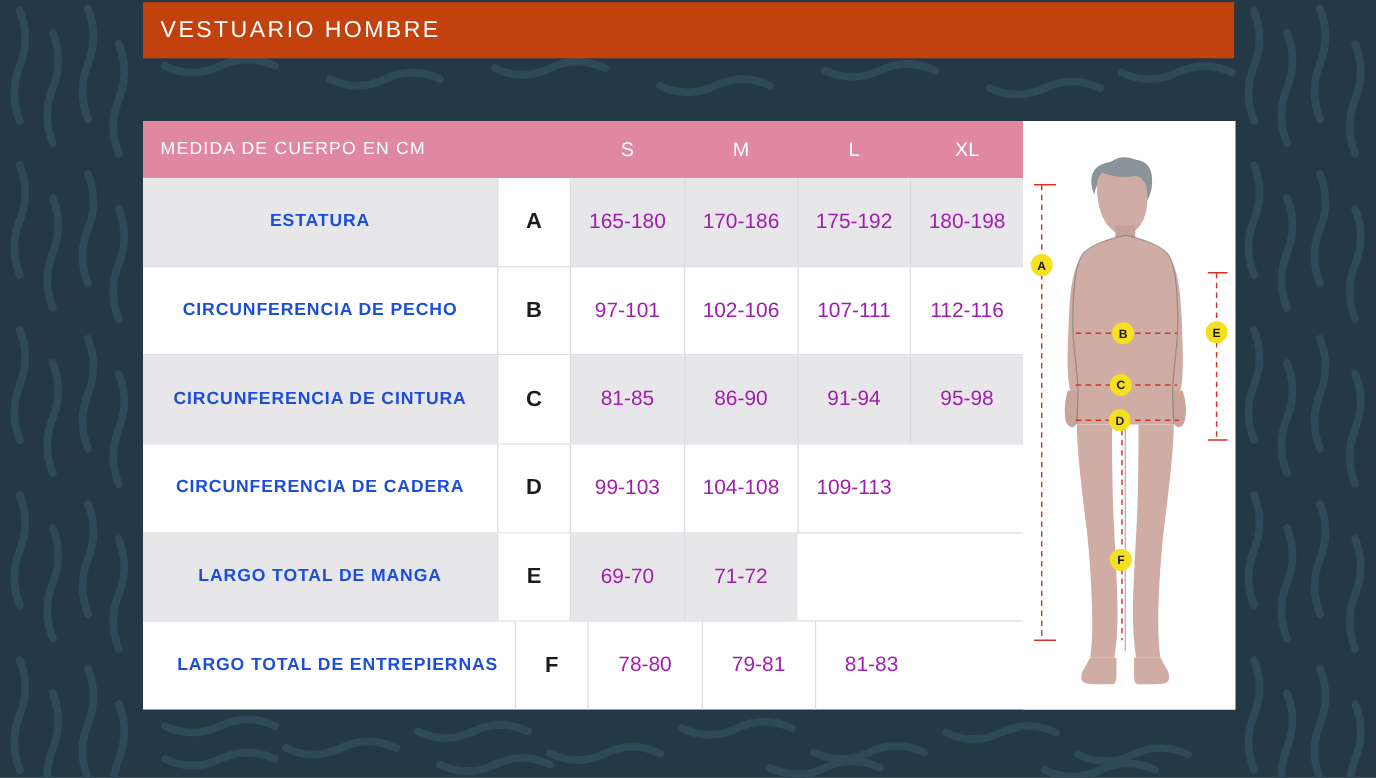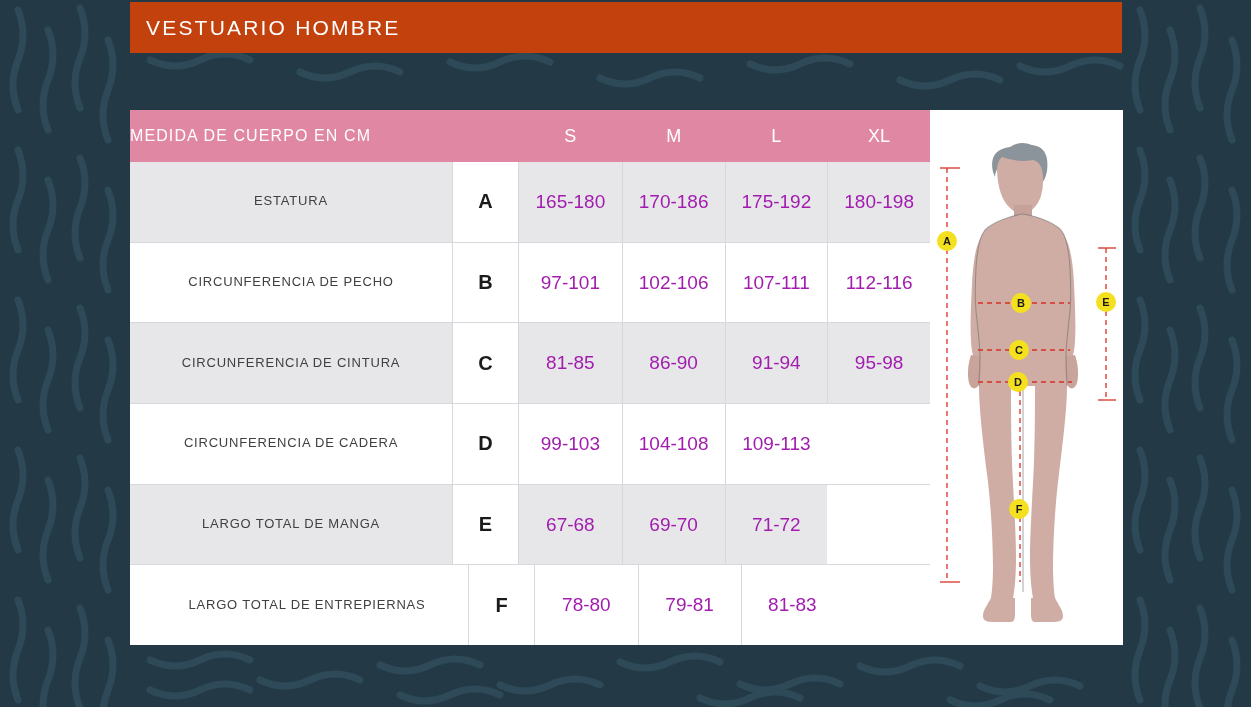--- a/index.html
+++ b/index.html
@@ -67,35 +67,35 @@
   .row.head {
     flex: 0 0 52px;
     background: #e087a4;
   }
   .cell-label {
     width: 322px;
     display: flex;
     align-items: center;
     justify-content: center;
     text-align: center;
-    color: #404040;
-    font-size: 13px;
-    font-weight: normal;
+    color: #1d4ed8;
+    font-size: 16px;
+    font-weight: bold;
     letter-spacing: 0.8px;
     padding: 0 10px;
     box-sizing: border-box;
     line-height: 1.3;
   }
   .row.head .cell-label {
     color: #ffffff;
     font-weight: normal;
     font-size: 16px;
     justify-content: flex-start;
     letter-spacing: 1.1px;
-    padding-left: 0;
+    padding-left: 16px;
   }
   .cell-letter {
     width: 67px;
     display: flex;
     align-items: center;
     justify-content: center;
     font-size: 20px;
     font-weight: bold;
     color: #1b1b1b;
     box-sizing: border-box;
@@ -267,21 +267,20 @@
         <div class="cell-label">CIRCUNFERENCIA DE CADERA</div>
         <div class="cell-letter">D</div>
         <div class="cell-val">99-103</div>
         <div class="cell-val">104-108</div>
         <div class="cell-val">109-113</div>
       </div>
 
       <div class="row body shaded">
         <div class="cell-label">LARGO TOTAL DE MANGA</div>
         <div class="cell-letter">E</div>
-        <div class="cell-val">67-68</div>
         <div class="cell-val">69-70</div>
         <div class="cell-val">71-72</div>
       </div>
 
       <div class="row body">
         <div class="cell-label">LARGO TOTAL DE ENTREPIERNAS</div>
         <div class="cell-letter">F</div>
         <div class="cell-val">78-80</div>
         <div class="cell-val">79-81</div>
         <div class="cell-val">81-83</div>

